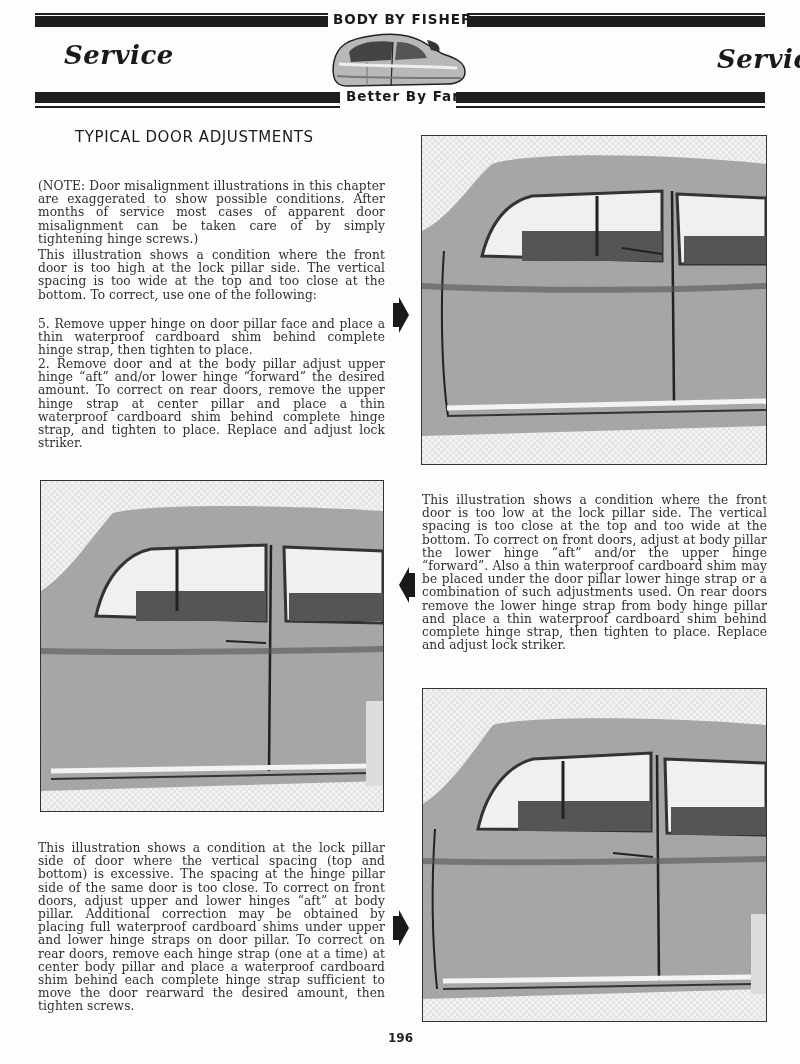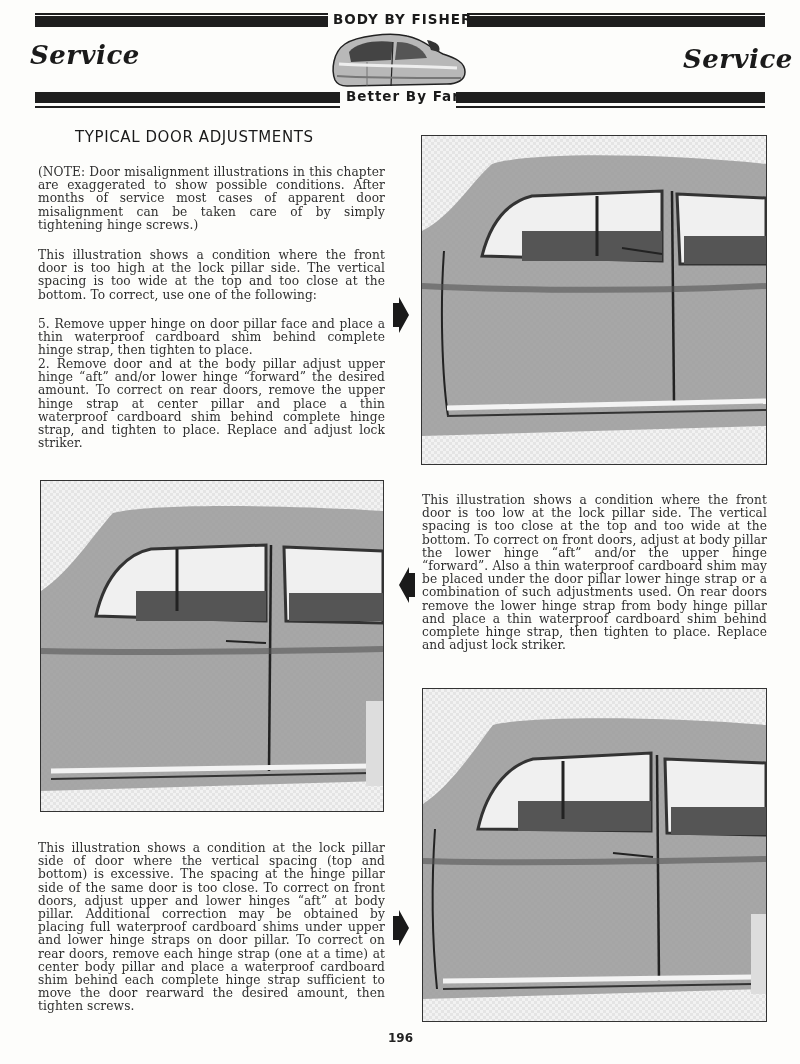--- a/index.html
+++ b/index.html
@@ -15,21 +15,21 @@
           border-top: 2px solid #1e1e1e; }
   .rule::before { content: ""; position: absolute; left: 0; right: 0; top: -5px;
           height: 2px; background: #1e1e1e; }
   .rule.lower::before { top: auto; bottom: -5px; }
   .banner-text {
     position: absolute; font-family: "DejaVu Sans", "Liberation Sans", sans-serif;
     font-weight: bold; color: #1a1a1a; letter-spacing: 1px; white-space: nowrap;
   }
   .service {
     position: absolute; font-family: "DejaVu Serif", serif; font-style: italic;
-    font-weight: bold; font-size: 26px; color: #1a1a1a; letter-spacing: 0.5px;
+    font-weight: bold; font-size: 26px; color: #1a1a1a; letter-spacing: 0.5px; margin-left: 34px;
   }
   .logo-car { position: absolute; left: 327px; top: 30px; width: 146px; height: 58px; }
 
   
   .title {
     left: 75px; top: 128px; font-family: "DejaVu Sans", "Liberation Sans", sans-serif;
     font-weight: normal; font-size: 15px; color: #1a1a1a; letter-spacing: 0.6px;
     white-space: nowrap;
   }
   .para {
@@ -76,21 +76,21 @@
     </svg>
   </div>
 
   <div class="rule lower" style="left:35px; top:92px; width:305px;"></div>
   <div class="banner-text" style="left:346px; top:88px; font-size:13.5px;">Better By Far</div>
   <div class="rule lower" style="left:456px; top:92px; width:309px;"></div>
 </div>
 
 <div class="abs title">TYPICAL DOOR ADJUSTMENTS</div>
 
-<div class="para" style="left:38px; top:166px; width:347px;">(NOTE: Door misalignment illustrations in this chapter are exaggerated to show possible conditions. After months of service most cases of apparent door misalignment can be taken care of by simply tightening hinge screws.)</div>
+<div class="para" style="left:38px; top:180px; width:347px;">(NOTE: Door misalignment illustrations in this chapter are exaggerated to show possible conditions. After months of service most cases of apparent door misalignment can be taken care of by simply tightening hinge screws.)</div>
 <div class="para" style="left:38px; top:249px; width:347px;">This illustration shows a condition where the front door is too high at the lock pillar side. The vertical spacing is too wide at the top and too close at the bottom. To correct, use one of the following:</div>
 <div class="para" style="left:38px; top:318px; width:347px;">5. Remove upper hinge on door pillar face and place a thin waterproof cardboard shim behind complete hinge strap, then tighten to place.</div>
 <div class="para" style="left:38px; top:358px; width:347px;">2. Remove door and at the body pillar adjust upper hinge “aft” and/or lower hinge “forward” the desired amount. To correct on rear doors, remove the upper hinge strap at center pillar and place a thin waterproof cardboard shim behind complete hinge strap, and tighten to place. Replace and adjust lock striker.</div>
 
 <svg class="arrow" style="left:391px; top:297px;" width="18" height="36" viewBox="0 0 18 36">
   <path d="M2 6 L8 6 L8 0 L18 18 L8 36 L8 30 L2 30 Z" fill="#1a1a1a"></path>
 </svg>
 
 <div class="photo" style="left:421px; top:135px; width:344px; height:328px;">
   <svg viewBox="0 0 344 328" preserveAspectRatio="none">

